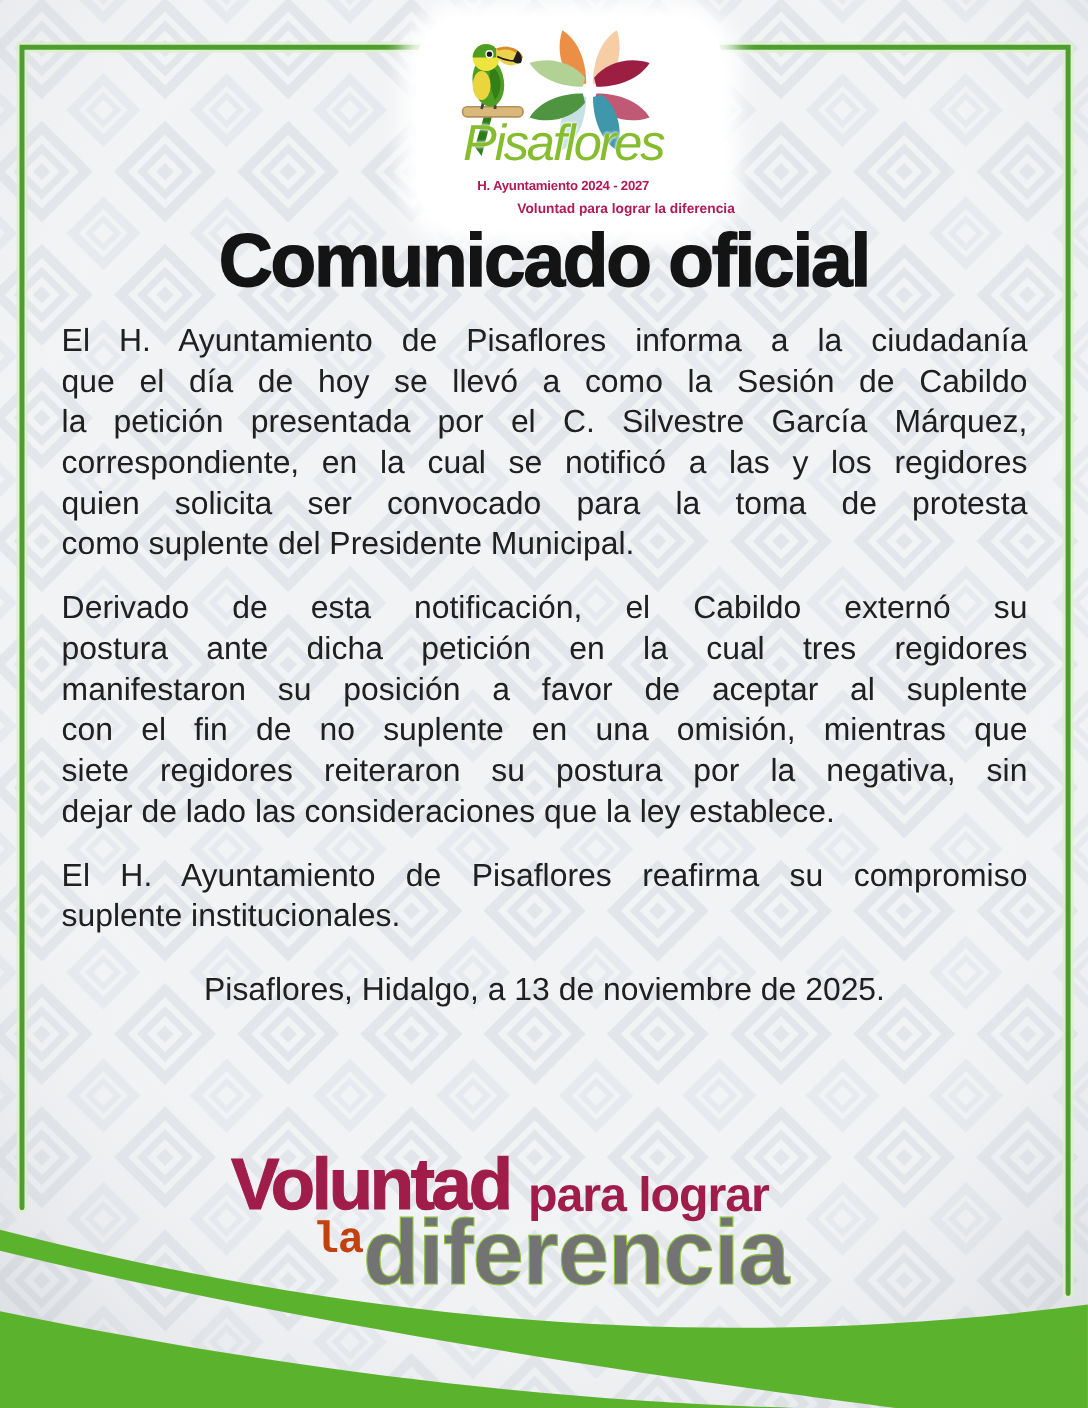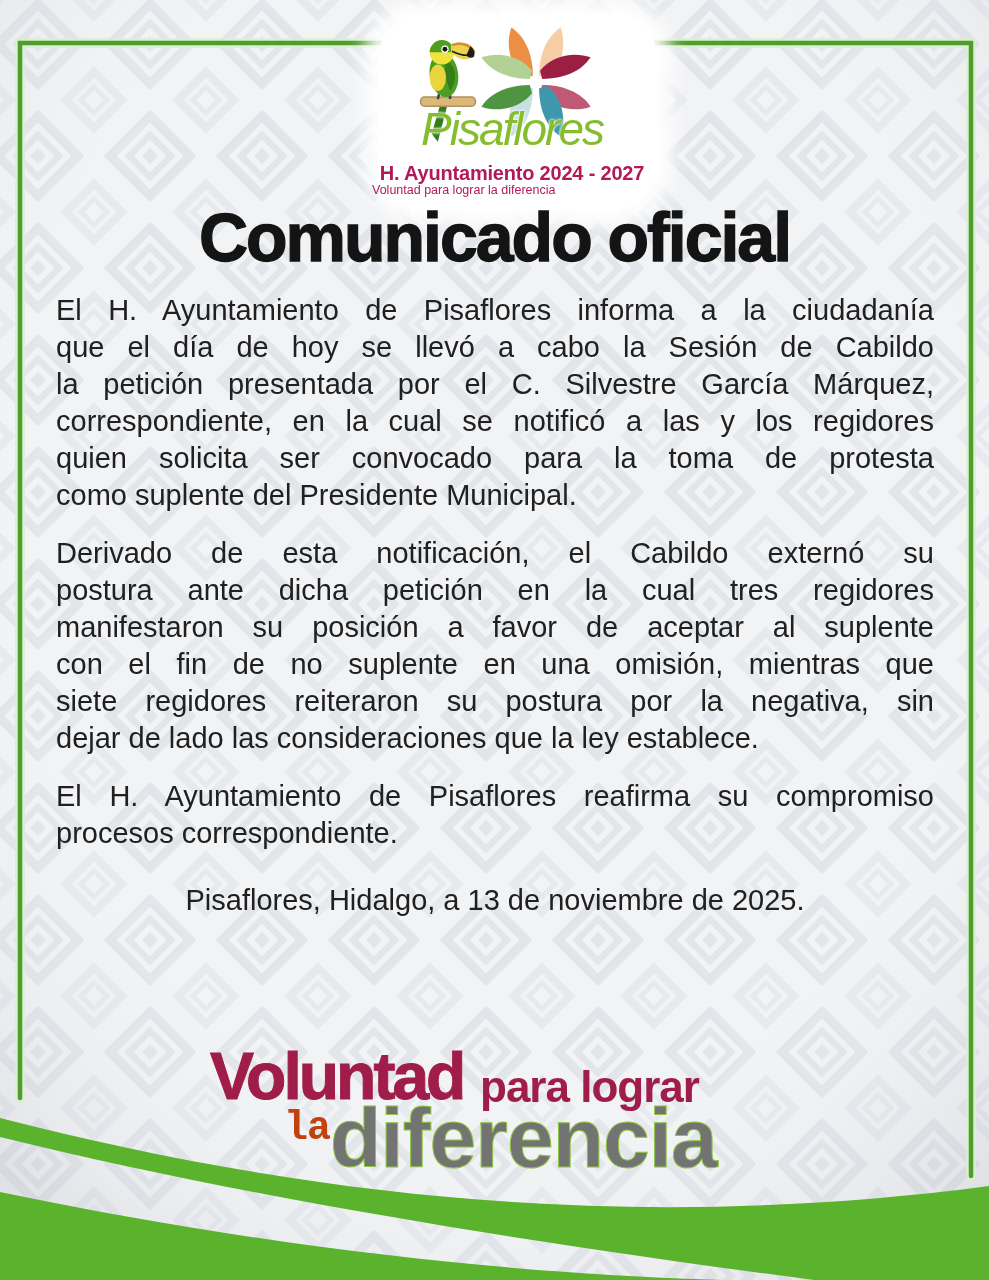--- a/index.html
+++ b/index.html
@@ -21,25 +21,25 @@
   .logo-bird{position:absolute;left:419px;top:36px;width:58px;height:116px;z-index:3;}
   .logo-flower{position:absolute;left:466px;top:18px;width:140px;height:128px;z-index:2;}
   .logo-brand{
     position:absolute;left:372px;top:102px;width:280px;z-index:4;
     text-align:center;font-size:46px;font-weight:normal;font-style:italic;
     letter-spacing:-2px;color:#85bd2e;
     text-shadow:0 0 3px #ffffff,0 0 3px #ffffff;
   }
   .logo-admin{
     position:absolute;left:372px;top:162px;width:280px;z-index:4;
-    text-align:center;font-size:20px;font-weight:bold;color:#b11a56;letter-spacing:-.2px;
+    text-align:center;font-size:12px;font-weight:bold;color:#b11a56;letter-spacing:-.2px;
   }
   .logo-tagline{
-    position:absolute;left:372px;top:183px;width:280px;z-index:4;
-    text-align:left;font-size:12.5px;font-weight:normal;color:#b11a56;
+    position:absolute;left:388px;top:183px;width:280px;z-index:4;
+    text-align:right;font-size:12.5px;font-weight:bold;color:#b11a56;
   }
   
   .page-title{
     position:absolute;left:0;top:198px;width:100%;z-index:2;
     text-align:center;font-size:68px;font-weight:bold;color:#141414;
     letter-spacing:-2px;-webkit-text-stroke:1.3px #141414;
   }
   
   .body-text{
     position:absolute;left:56px;top:292px;width:878px;z-index:2;
@@ -136,37 +136,37 @@
 <div class="logo-brand">Pisaflores</div>
 <div class="logo-admin">H. Ayuntamiento 2024 - 2027</div>
 <div class="logo-tagline">Voluntad para lograr la diferencia</div>
 
 <div class="page-title">Comunicado oficial</div>
 
 <div class="body-text">
   <div>
       <div class="para">
         <div class="line">El H. Ayuntamiento de Pisaflores informa a la ciudadanía</div>
-        <div class="line">que el día de hoy se llevó a cabo la Sesión de Cabildo</div>
+        <div class="line">que el día de hoy se llevó a como la Sesión de Cabildo</div>
         <div class="line">la petición presentada por el C. Silvestre García Márquez,</div>
         <div class="line">correspondiente, en la cual se notificó a las y los regidores</div>
         <div class="line">quien solicita ser convocado para la toma de protesta</div>
         <div class="line last">como suplente del Presidente Municipal.</div>
       </div>
       <div class="para">
         <div class="line">Derivado de esta notificación, el Cabildo externó su</div>
         <div class="line">postura ante dicha petición en la cual tres regidores</div>
         <div class="line">manifestaron su posición a favor de aceptar al suplente</div>
         <div class="line">con el fin de no suplente en una omisión, mientras que</div>
         <div class="line">siete regidores reiteraron su postura por la negativa, sin</div>
         <div class="line last">dejar de lado las consideraciones que la ley establece.</div>
       </div>
       <div class="para">
         <div class="line">El H. Ayuntamiento de Pisaflores reafirma su compromiso</div>
-        <div class="line last">procesos correspondiente.</div>
+        <div class="line last">suplente institucionales.</div>
       </div>
     </div>
   <div class="dateline">Pisaflores, Hidalgo, a 13 de noviembre de 2025.</div>
 </div>
 
 <div class="sl sl-voluntad">Voluntad</div>
 <div class="sl sl-para">para lograr</div>
 <div class="sl sl-la">la</div>
 <div class="sl sl-dif">diferencia</div>
 

